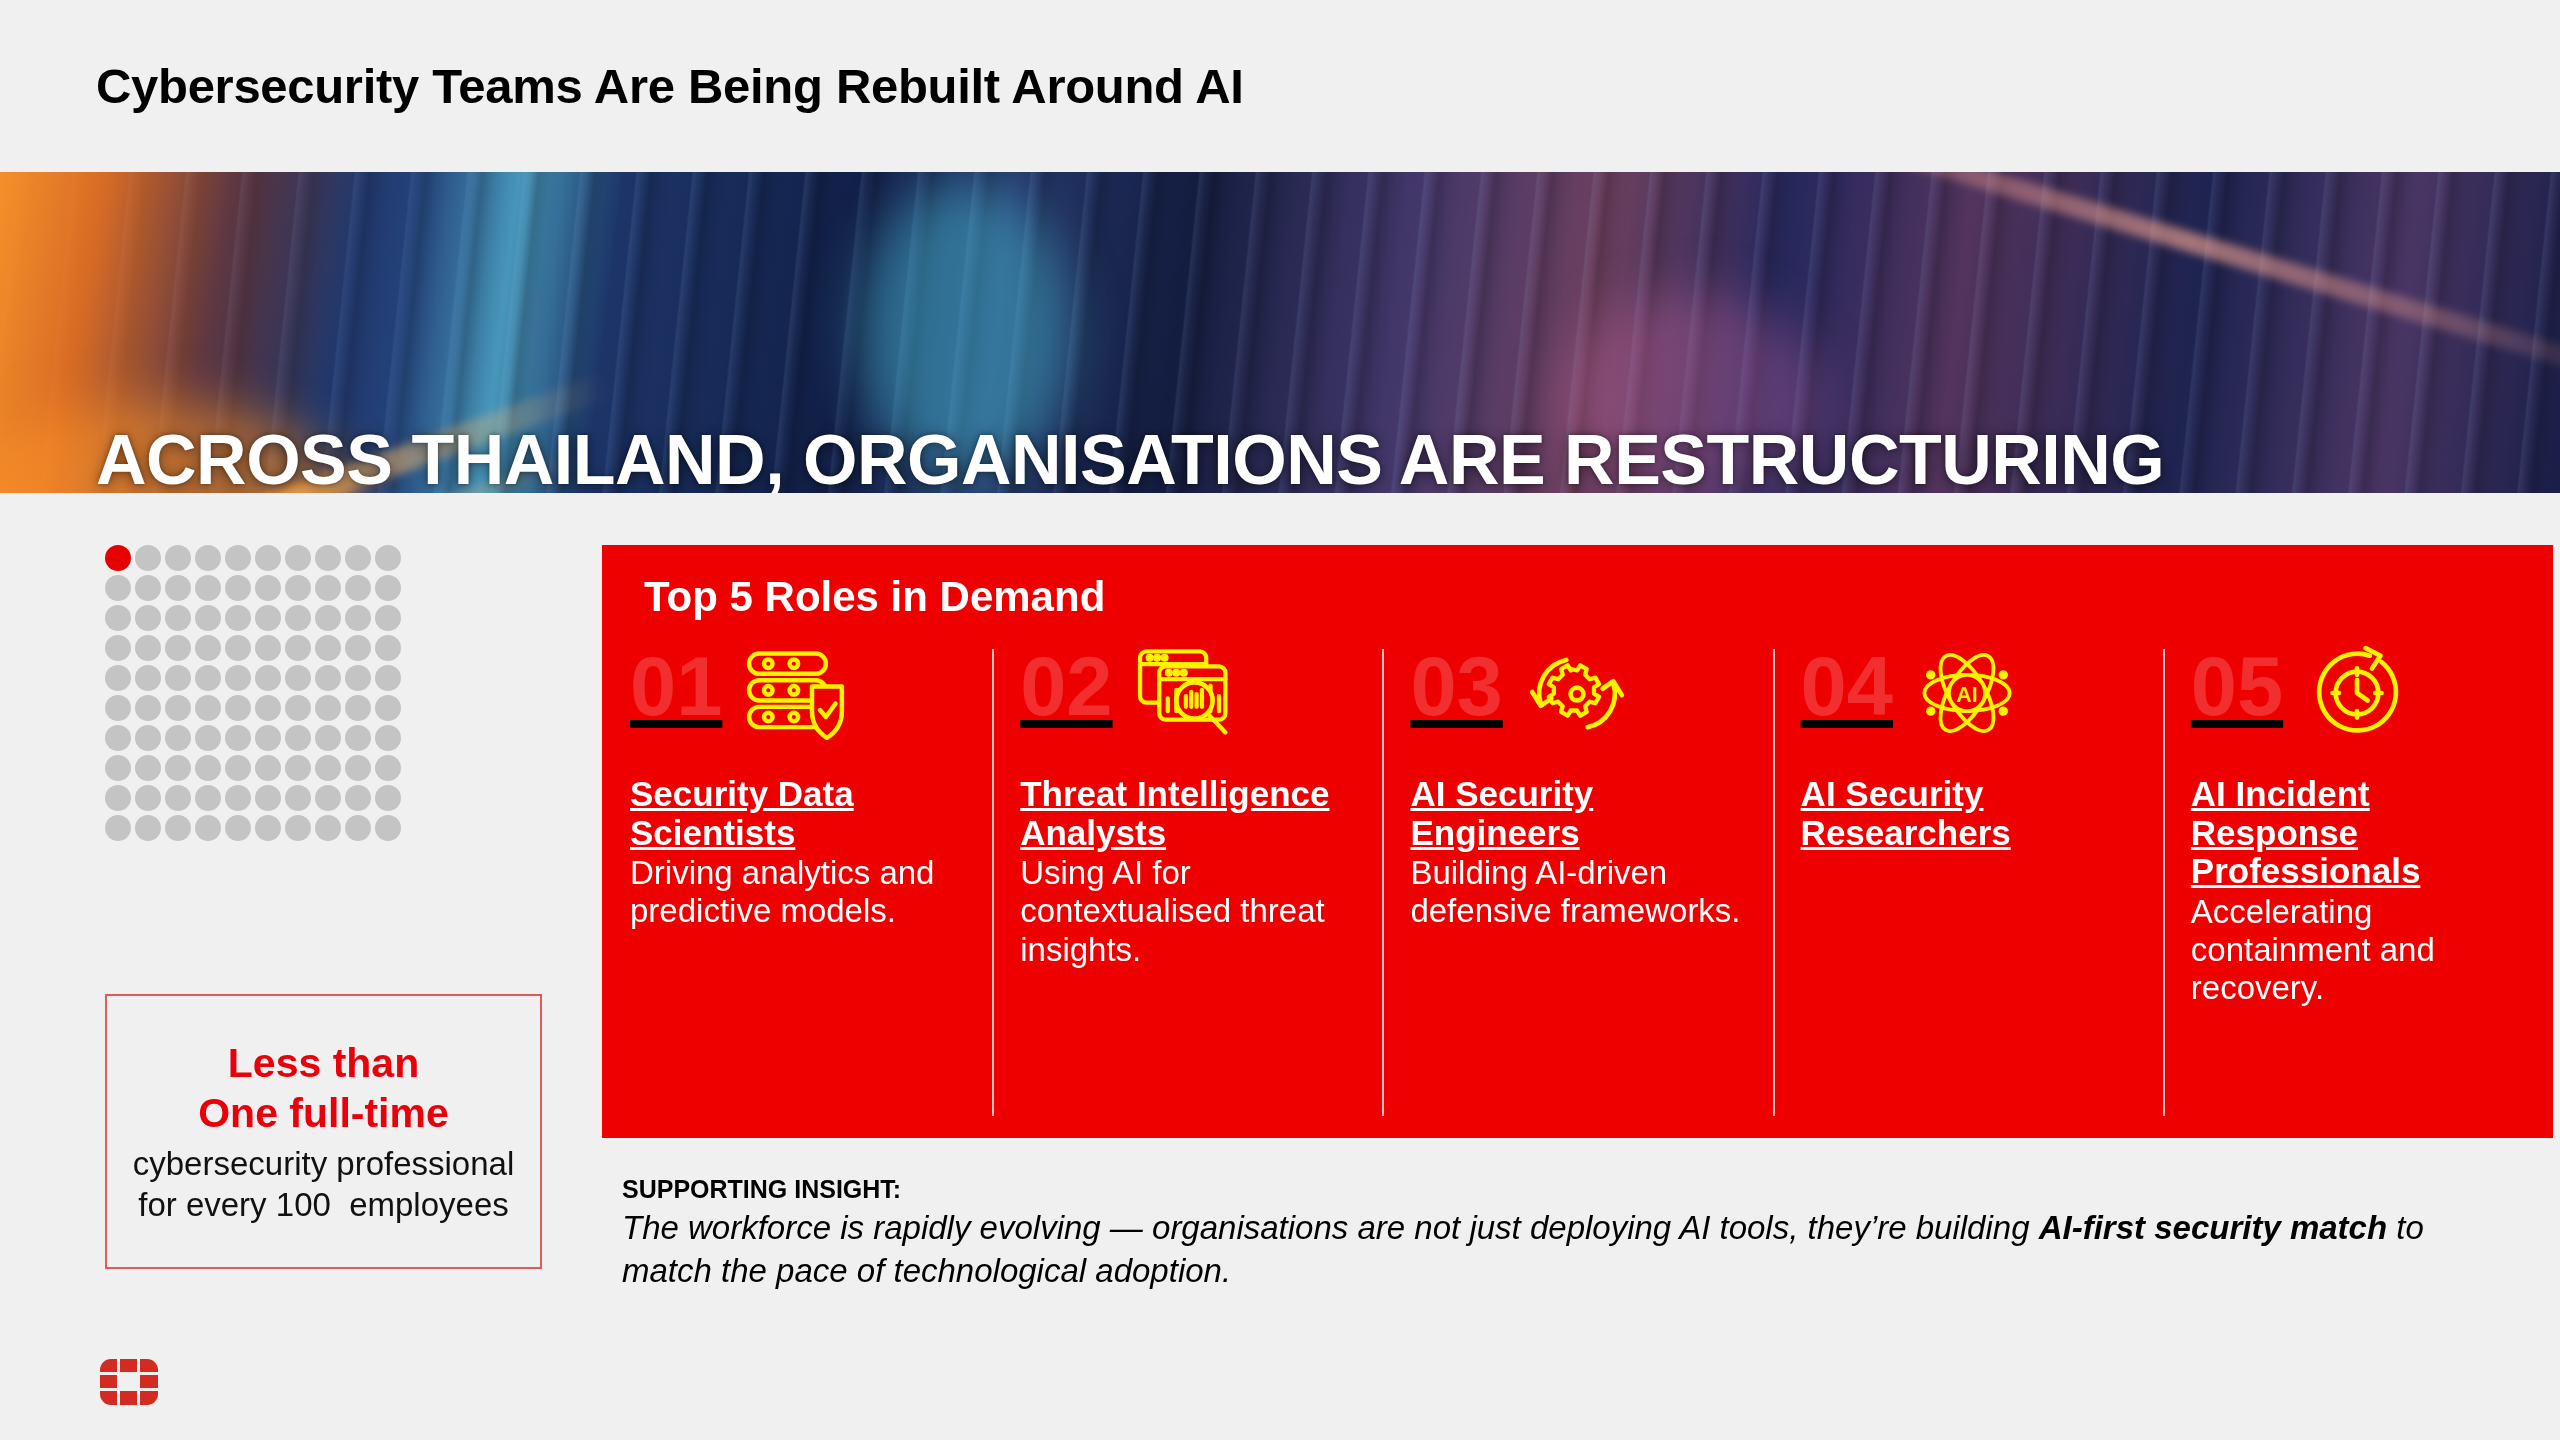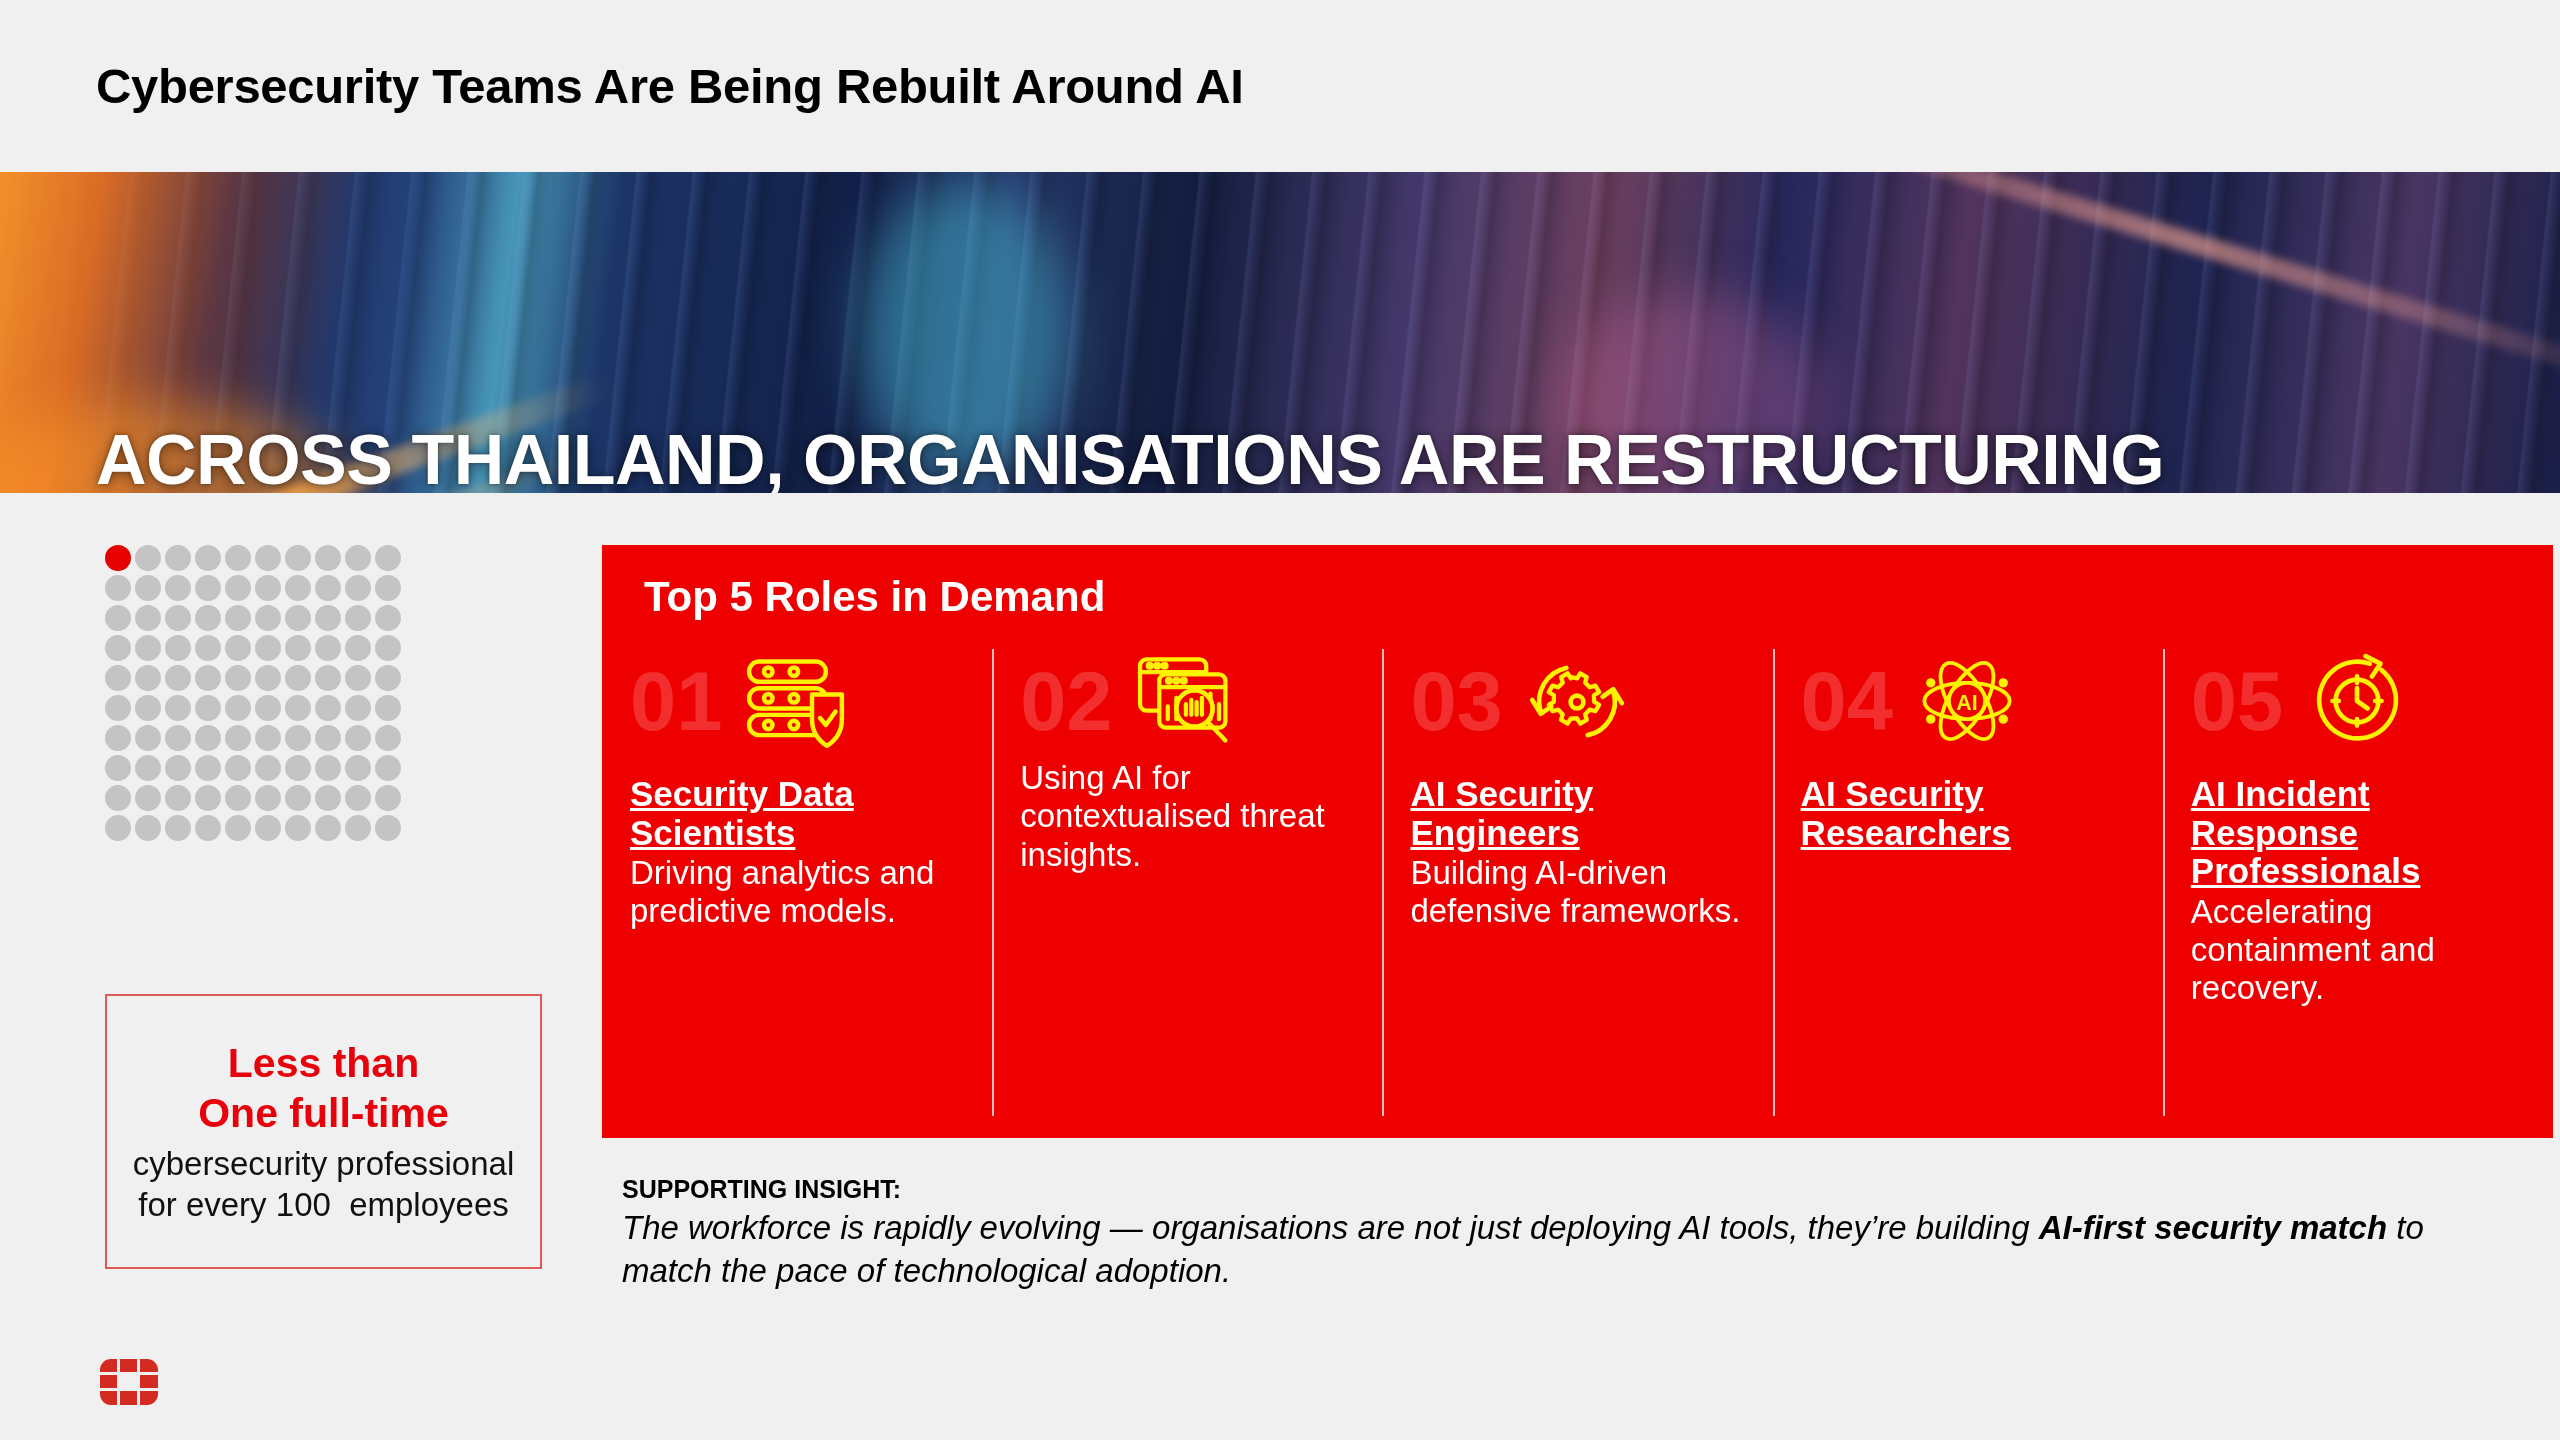--- a/index.html
+++ b/index.html
@@ -98,21 +98,21 @@
     position: absolute; left: 602px; top: 545px; width: 1951px; height: 593px;
     background: #ef0000;
   }
   .roles-title { position: absolute; left: 42px; top: 28px; font-size: 42px; font-weight: bold; color: #fff; }
   .cards { position: absolute; left: 0; top: 100px; width: 100%; height: 493px; display: flex; }
   .card { position: relative; flex: 1 1 0; padding: 0 26px 0 28px; }
   .card + .card::before {
     content: ""; position: absolute; left: 0; top: 4px; bottom: 22px; width: 2px;
     background: rgba(255,255,255,0.75);
   }
-  .card-top { display: flex; align-items: center; height: 112px; }
+  .card-top { display: flex; align-items: flex-start; height: 112px; text-decoration: underline; }
   .card-num { font-size: 83px; font-weight: bold; color: rgba(255,255,255,0.18); line-height: 1; }
   .card-icon { margin-left: 18px; width: 112px; height: 96px; display: flex; align-items: center; justify-content: center; }
   .card-icon svg { width: 100%; height: 100%; }
   .card-role { margin-top: 18px; font-size: 35px; font-weight: bold; color: #fff; line-height: 1.10; text-decoration: underline; }
   .card-desc { margin-top: 2px; font-size: 33px; color: #fff; line-height: 1.16; }
 
   
   .insight { position: absolute; left: 622px; top: 1175px; width: 1900px; }
   .insight-label { font-size: 25px; font-weight: bold; color: #000; }
   .insight-body { font-size: 33px; font-style: italic; color: #000; line-height: 1.30; margin-top: 3px; }
@@ -319,20 +319,21 @@
                 <circle cx="40" cy="26" r="1.8" fill="#fff200"></circle>
                 <circle cx="47" cy="26" r="1.8" fill="#fff200"></circle>
               <path d="M32 62 V50 M40 62 V42 M48 62 V46 M56 62 V36 M64 62 V44 M72 62 V38 M80 62 V48"></path>
               <circle cx="57" cy="52" r="17" fill="#ef0000"></circle>
               <path d="M49 58 V48 M54 58 V44 M59 58 V46 M64 58 V42"></path>
               <circle cx="57" cy="52" r="17"></circle>
               <path d="M69 64 L86 82"></path>
             </svg>
           </div>
         </div>
+        <div class="card-role">Threat Intelligence Analysts</div>
         <div class="card-desc">Using AI for contextualised threat insights.</div>
       </div>
 
       <div class="card">
         <div class="card-top">
           <div class="card-num">03</div>
           <div class="card-icon">
             <svg viewBox="0 0 100 90" fill="none" stroke="#fff200" stroke-width="4.4" stroke-linecap="round" stroke-linejoin="round">
               <path d="M16 55 A32 32 0 0 1 40 14"></path>
               <path d="M8 44 L16 57 L26 50"></path>

